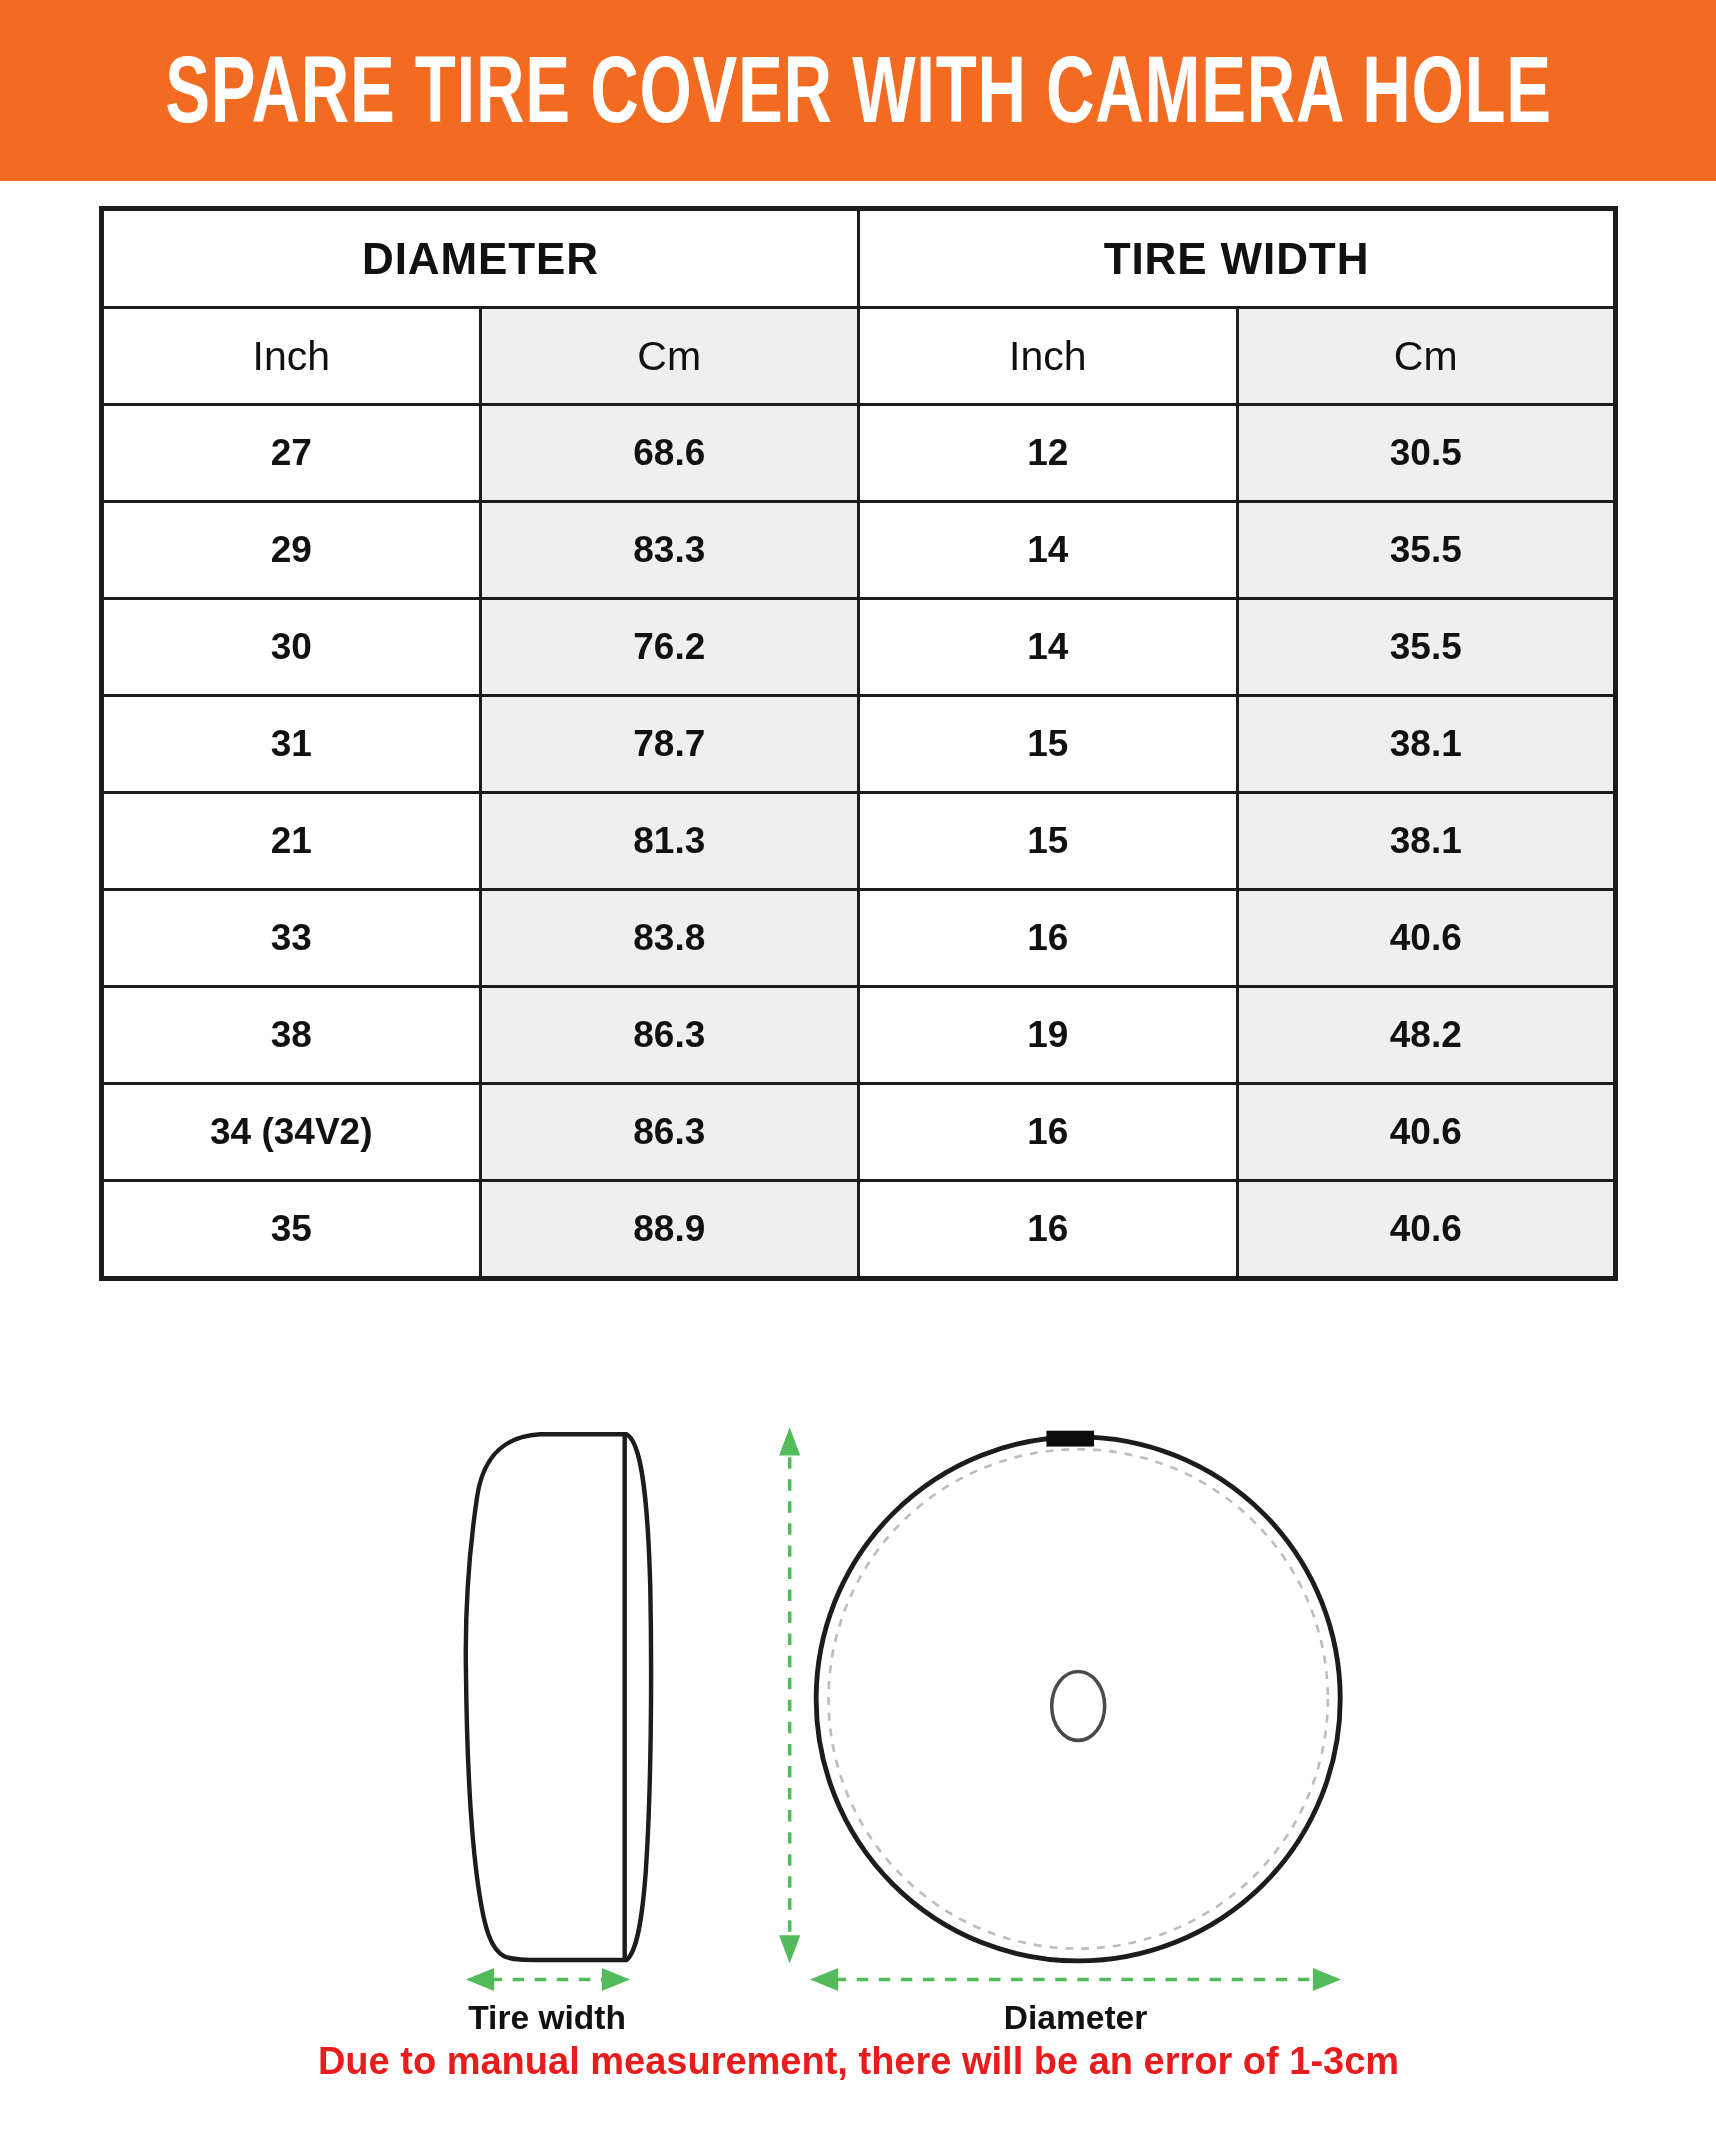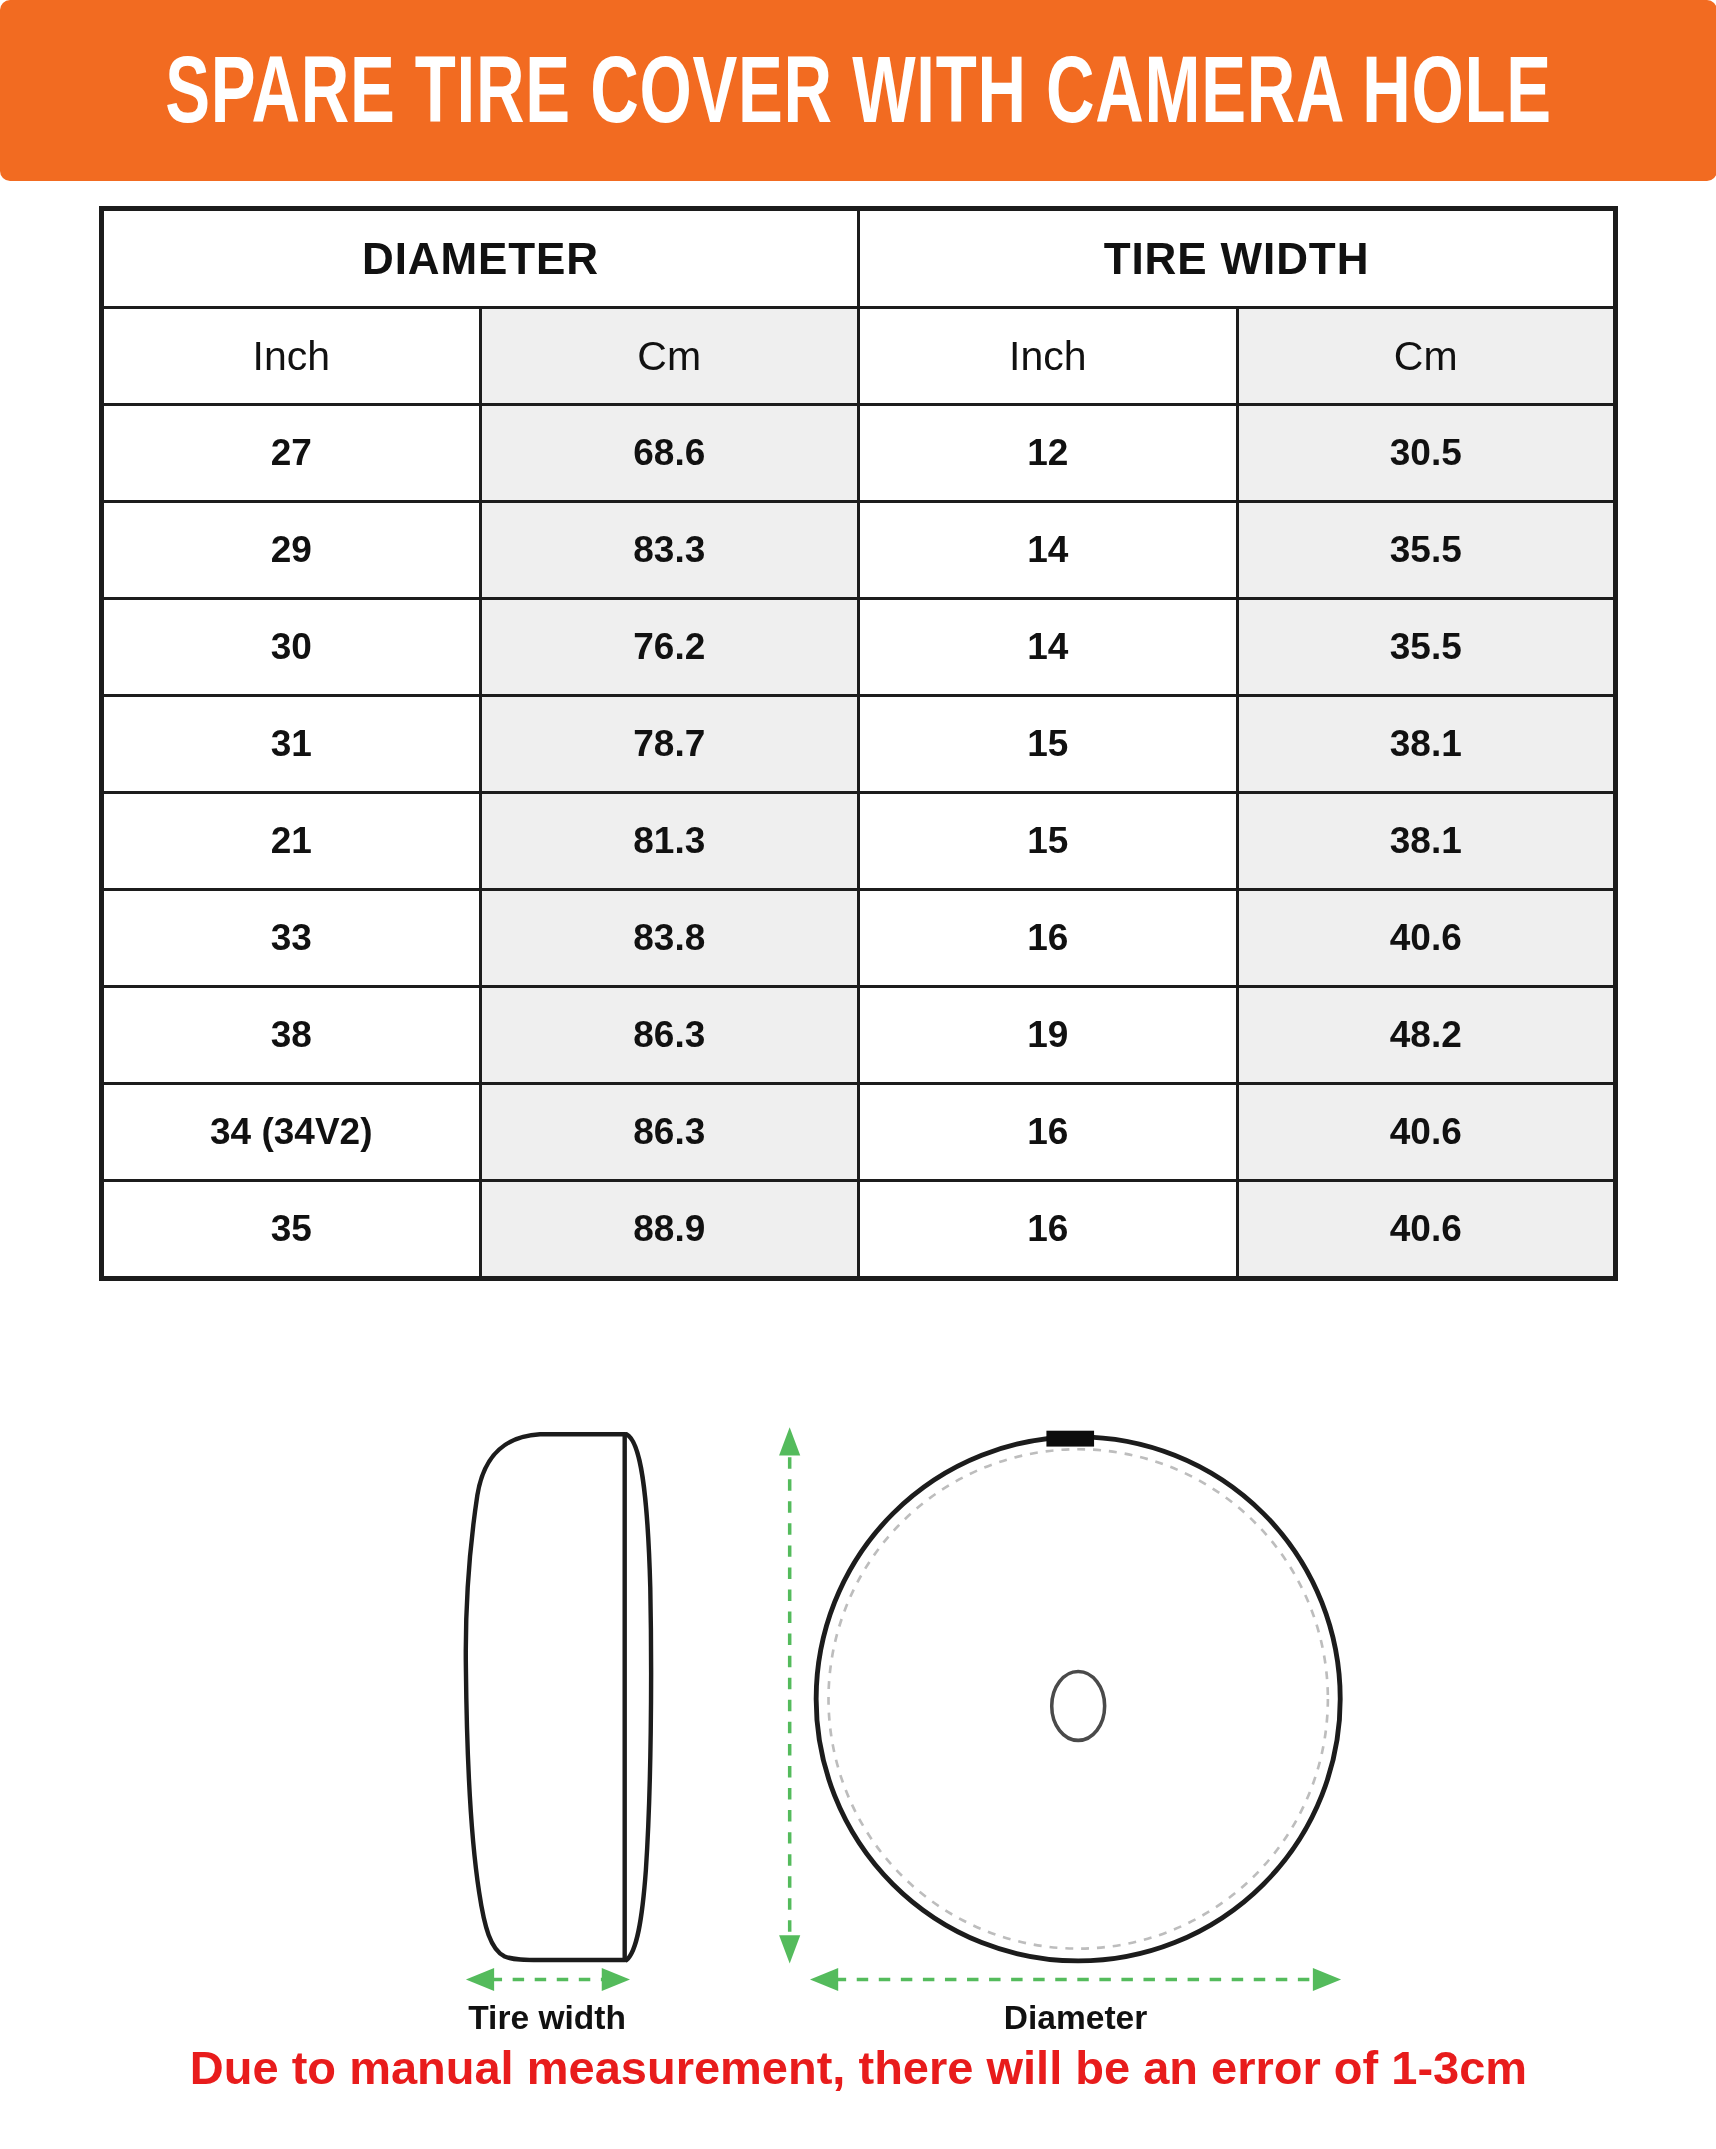--- a/index.html
+++ b/index.html
@@ -3,21 +3,21 @@
 <meta charset="utf-8">
 <style>
   html,body { margin:0; padding:0; }
   body {
     width:1717px; height:2149px; position:relative;
     background:#ffffff; overflow:hidden;
     font-family:"Liberation Sans", sans-serif;
   }
   .banner {
     position:absolute; top:0; left:0; width:1717px; height:181px;
-    background:#F26B21; display:flex; align-items:center; justify-content:center;border-radius:10px;
+    background:#F26B21; display:flex; align-items:center; justify-content:center;
   }
   .banner .title {
     color:#ffffff; font-weight:700; font-size:84px; white-space:nowrap;
     letter-spacing:0.9px; transform:scale(0.80,1.12); transform-origin:center;
   }
   table.size-table {
     position:absolute; top:206px; left:99px; width:1519px;
     border-collapse:collapse; table-layout:fixed;
     border:5.3px solid #1C1C1C;
   }
@@ -26,21 +26,21 @@
     color:#111111; padding:0;
   }
   .size-table tr.group-row th { height:95px; font-size:44px; font-weight:700; letter-spacing:0.9px; }
   .size-table tr.sub-row th  { height:94px; font-size:41px; font-weight:400; }
   .size-table tbody td       { height:94px; font-size:37px; font-weight:700; }
   .size-table .cm { background:#EFEFEF;text-align:center; }
   svg.diagram { position:absolute; top:1376px; left:0; }
   .diagram text { font-family:"Liberation Sans", sans-serif; font-weight:700; font-size:38px; fill:#111111; }
   .note {
     position:absolute; top:2040px; left:0; width:1717px; text-align:center;
-    color:#E81C1C; font-size:47px; font-weight:700; white-space:nowrap;
+    color:#E81C1C; font-size:38px; font-weight:700; white-space:nowrap;
   }
 </style>
 </head>
 <body>
 
 <div class="banner">
   <div class="title">SPARE TIRE COVER WITH CAMERA HOLE</div>
 </div>
 
 <table class="size-table">

